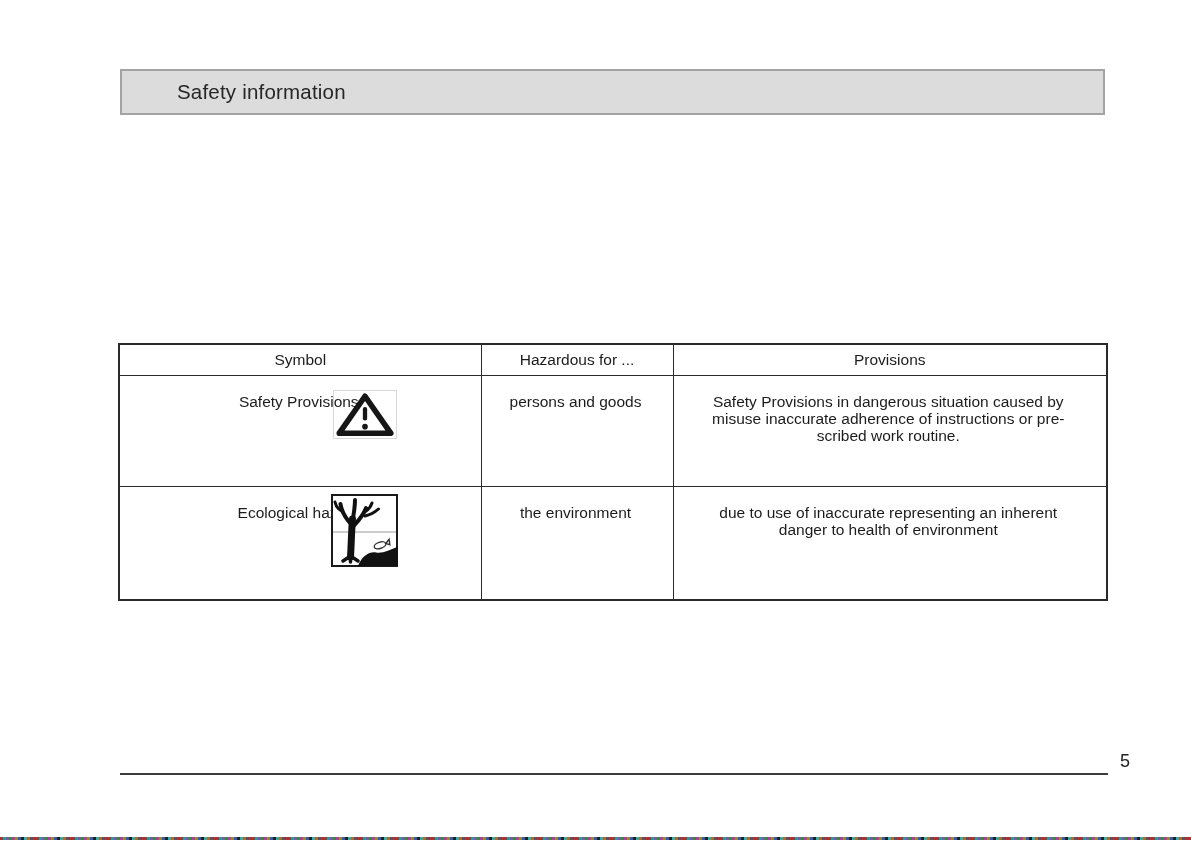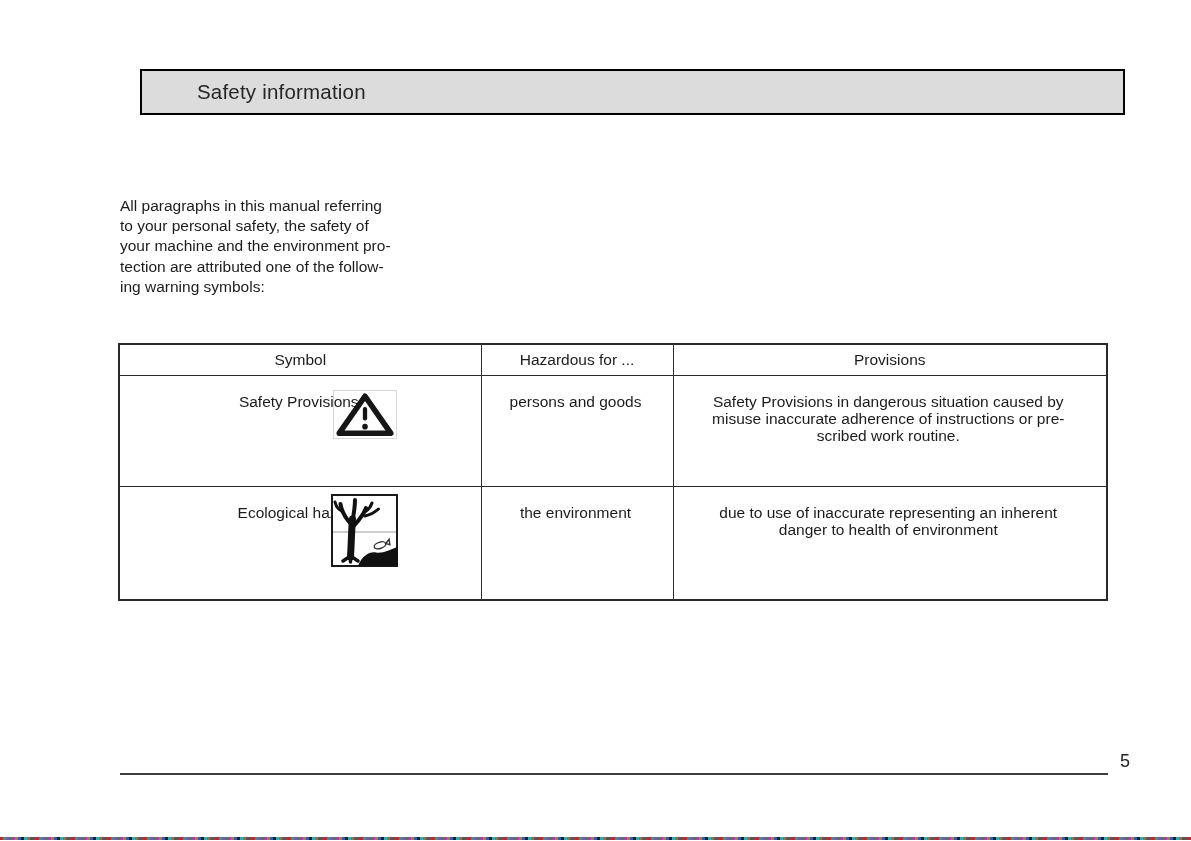--- a/index.html
+++ b/index.html
@@ -13,28 +13,27 @@
     color: #1f1f1f;
   }
 
   
   .header-bar {
     position: absolute;
     left: 120px; top: 69px;
     width: 985px; height: 46px;
     box-sizing: border-box;
     background: #dcdcdc;
-    border: 2px solid #000000;
+    border: 2px solid #a3a3a3;
     display: flex;
     align-items: center;
     padding-left: 55px;
     font-size: 20.5px;
     letter-spacing: 0.2px;
     color: #262626;
-    margin-left: 20px;
   }
 
   
   .intro {
     position: absolute;
     left: 120px; top: 196px;
     width: 345px;
     font-size: 15.5px;
     line-height: 20.2px;
     white-space: pre-line;
@@ -111,25 +110,20 @@
 </style>
 </head>
 <body>
 
 <div class="page">
 
   <div class="header-bar">
     <span>Safety information</span>
   </div>
 
-  <div class="intro">All paragraphs in this manual referring
-to your personal safety, the safety of
-your machine and the environment pro-
-tection are attributed one of the follow-
-ing warning symbols:</div>
 
   <table class="symbols-table">
     <colgroup>
       <col style="width:362px">
         <col style="width:192px">
         <col style="width:434px">
     </colgroup>
     <thead>
       <tr>
         <th>Symbol</th>

